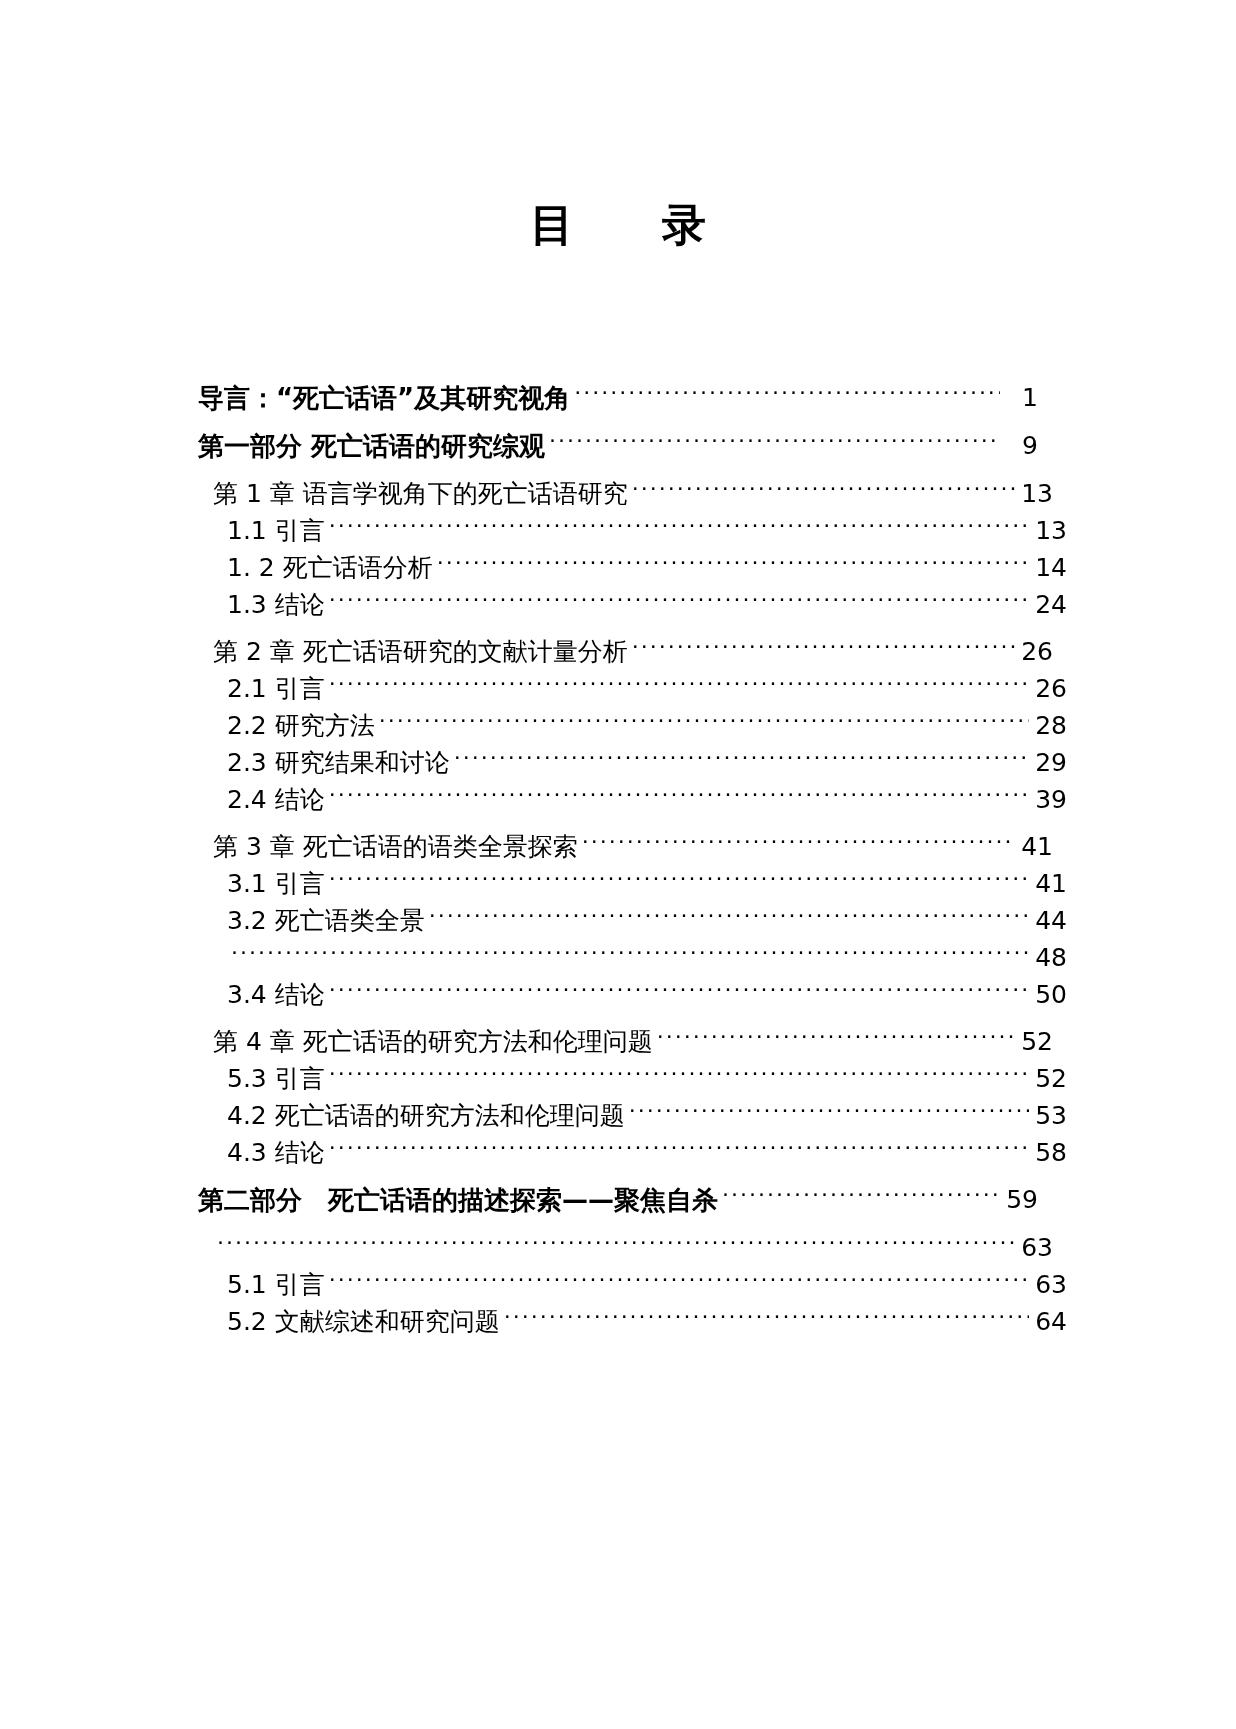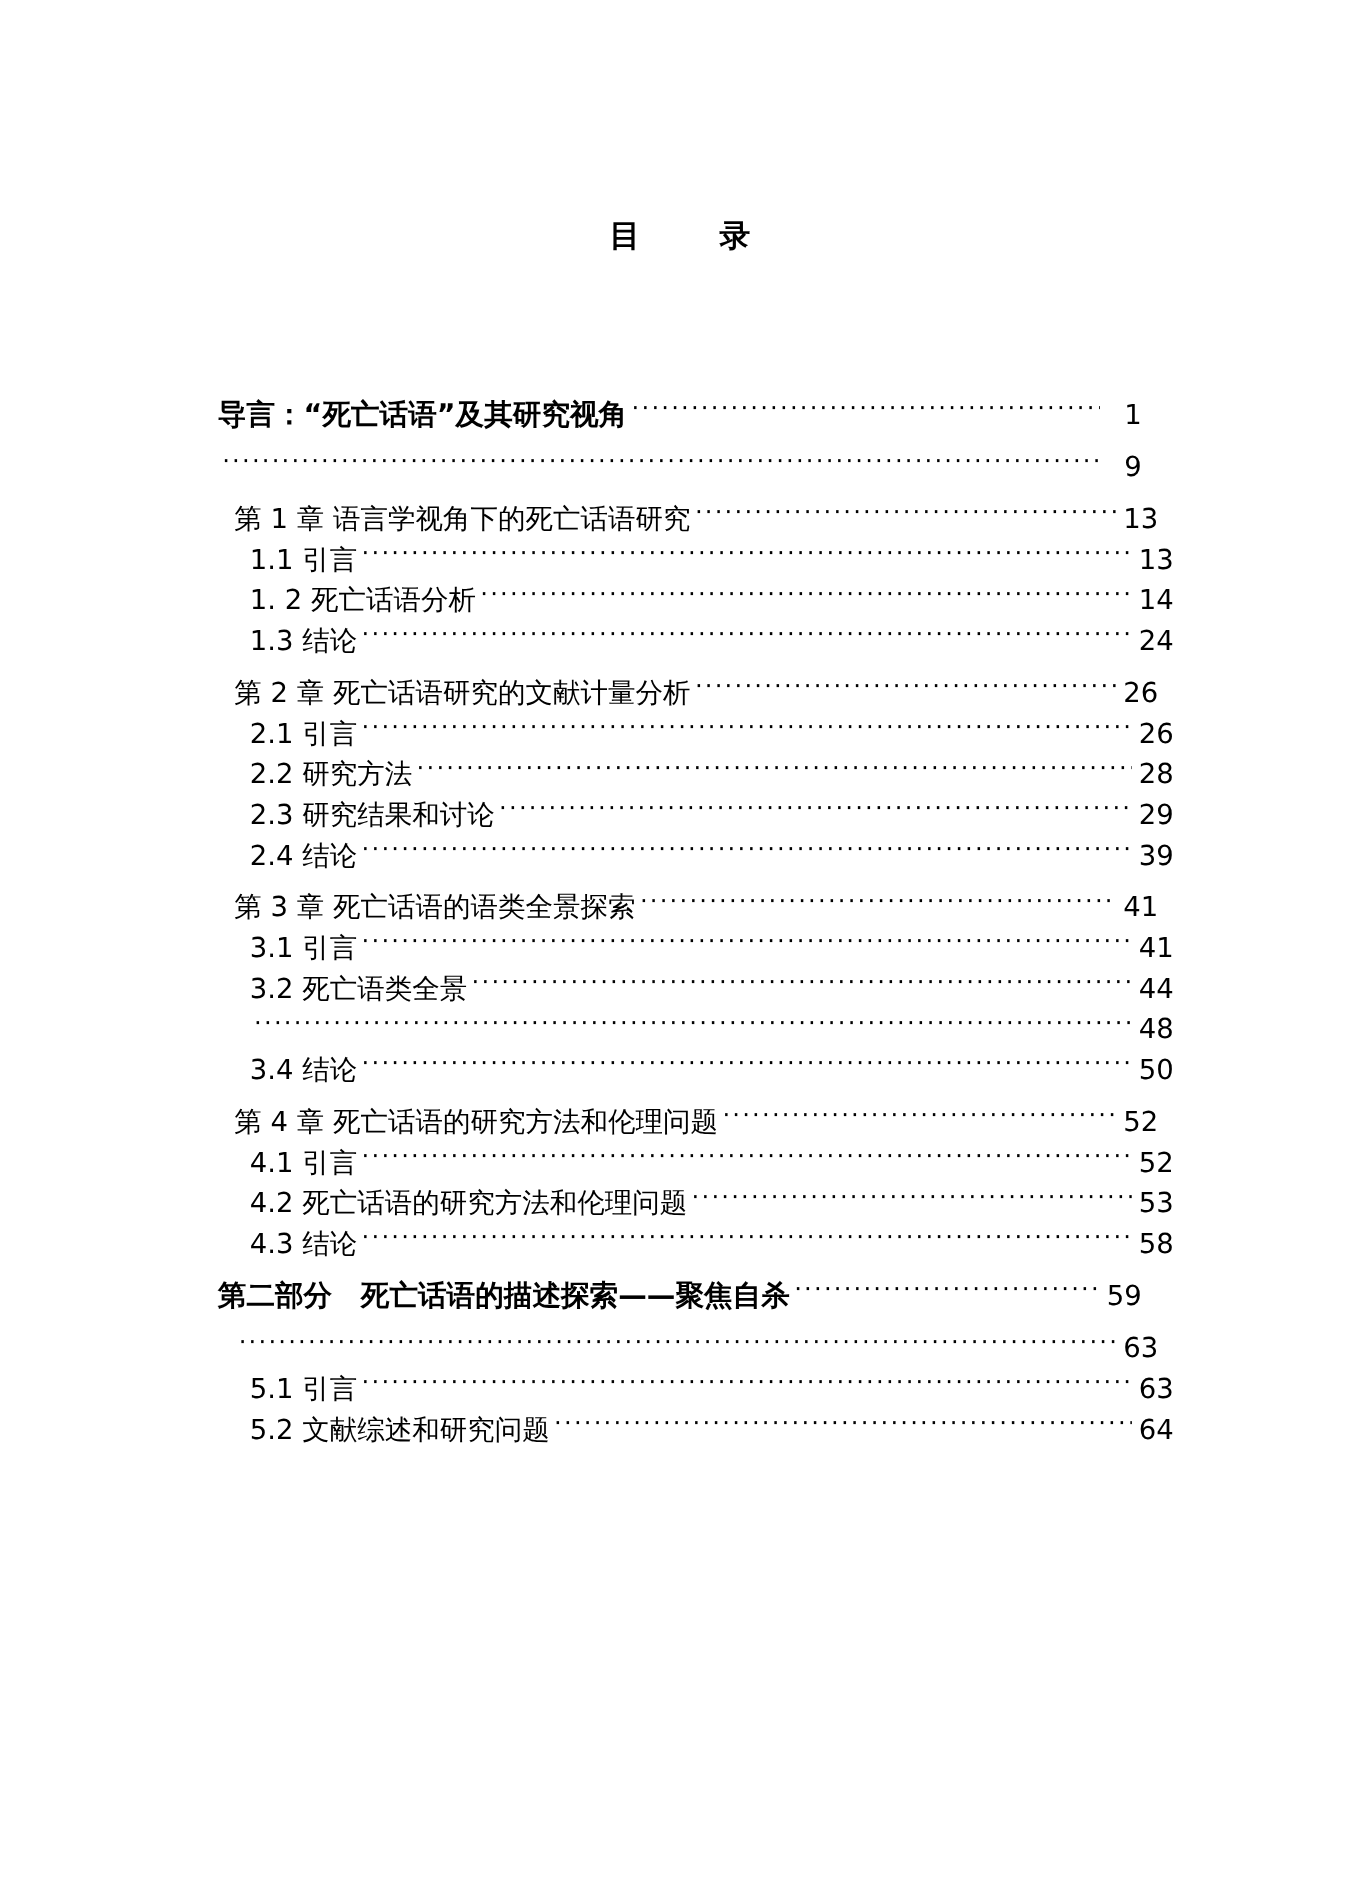--- a/index.html
+++ b/index.html
@@ -17,21 +17,21 @@
   }
   .page {
     position: relative;
     width: 1236px;
     height: 1729px;
     box-sizing: border-box;
     padding: 0 150px;
   }
   .toc-title {
     text-align: center;
-    font-size: 28px;
+    font-size: 44px;
     font-weight: bold;
     letter-spacing: 22px;
     text-indent: 22px;
     margin-top: 196px;
     margin-bottom: 0;
     font-family: Liberation Sans, sans-serif;
   }
   .toc-list {
     margin-top: 124px;
   }
@@ -87,20 +87,21 @@
 
   <h1 class="toc-title">目　录</h1>
 
   <div class="toc-list">
       <div class="toc-row lvl-intro">
         <span class="label">导言：“死亡话语”及其研究视角</span>
         <span class="dots">·························································································································</span>
         <span class="page-num">1</span>
       </div>
       <div class="toc-row lvl-part gap-top">
+        <span class="label">第一部分  死亡话语的研究综观</span>
         <span class="dots">·························································································································</span>
         <span class="page-num">9</span>
       </div>
       <div class="toc-row lvl-chapter gap-top">
         <span class="label">第 1 章  语言学视角下的死亡话语研究</span>
         <span class="dots">·························································································································</span>
         <span class="page-num">13</span>
       </div>
       <div class="toc-row lvl-section">
         <span class="label">1.1  引言</span>
@@ -165,21 +166,21 @@
         <span class="label">3.4  结论</span>
         <span class="dots">·························································································································</span>
         <span class="page-num">50</span>
       </div>
       <div class="toc-row lvl-chapter gap-top">
         <span class="label">第 4 章  死亡话语的研究方法和伦理问题</span>
         <span class="dots">·························································································································</span>
         <span class="page-num">52</span>
       </div>
       <div class="toc-row lvl-section">
-        <span class="label">4.1  引言</span>
+        <span class="label">5.3  引言</span>
         <span class="dots">·························································································································</span>
         <span class="page-num">52</span>
       </div>
       <div class="toc-row lvl-section">
         <span class="label">4.2  死亡话语的研究方法和伦理问题</span>
         <span class="dots">·························································································································</span>
         <span class="page-num">53</span>
       </div>
       <div class="toc-row lvl-section">
         <span class="label">4.3  结论</span>

